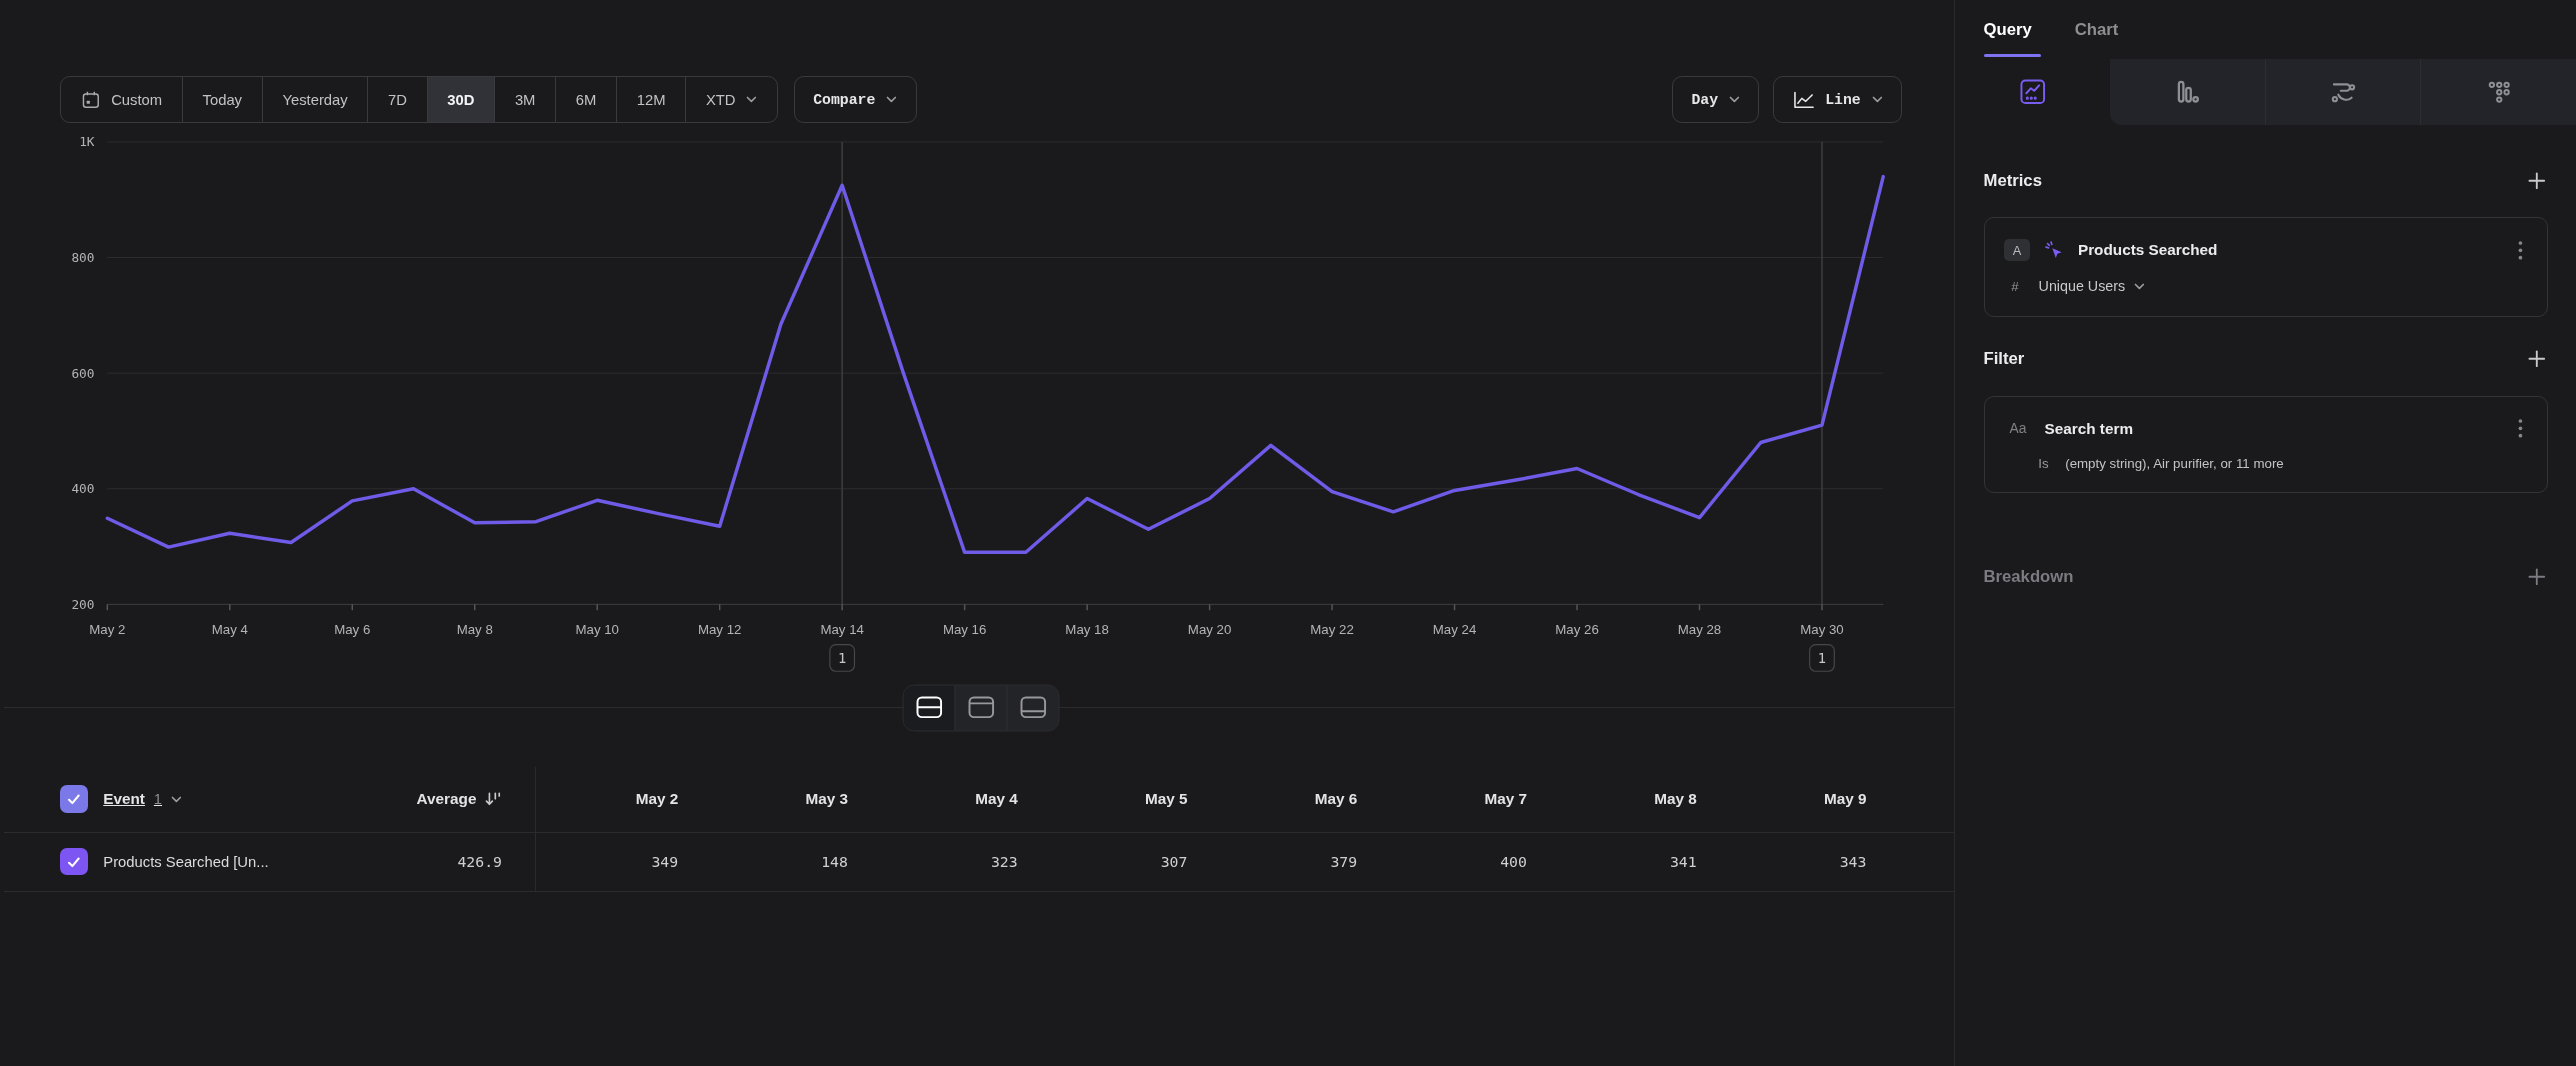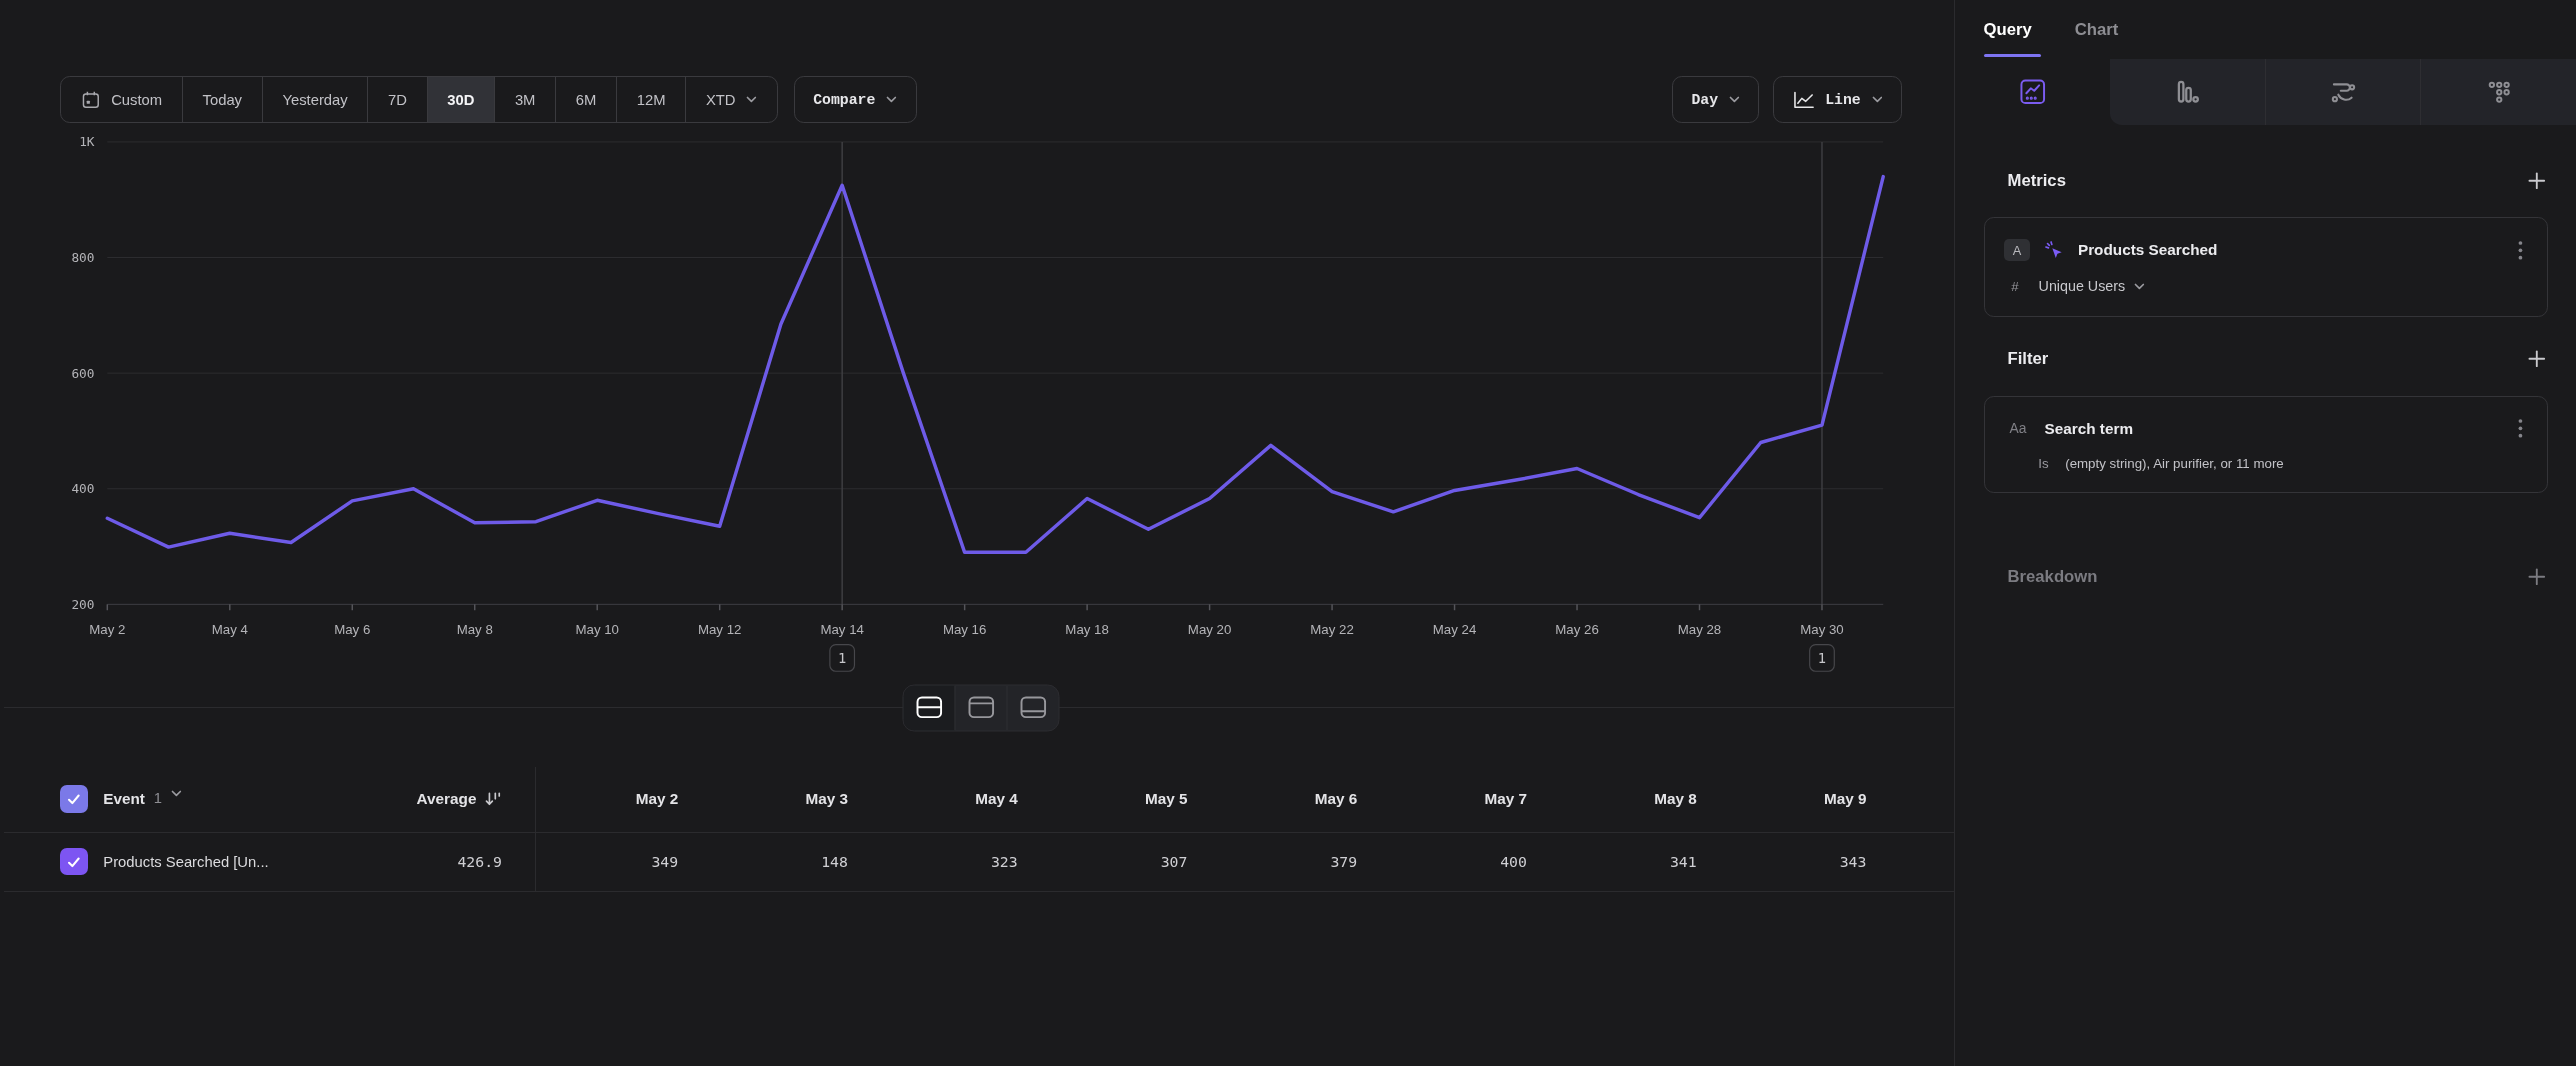--- a/index.html
+++ b/index.html
@@ -46,21 +46,21 @@
                  border-left:1px solid #2e2e32; cursor:pointer; color:#97979c; }
   .layout-cell:first-child { border-left:none; }
   .layout-cell.active { background:#1b1c1f; color:#ffffff; }
 
   
   .table { margin-top:59px; }
   .t-row { display:flex; height:58px; border-bottom:1px solid #2b2b2e; align-items:stretch; }
   .t-row.head { height:65px; }
   .t-left { width:531px; box-sizing:border-box; padding-left:56px; display:flex;
             align-items:center; gap:15.7px; }
-  .event-group { display:flex; gap:8.9px; cursor:pointer; }
+  .event-group { display:flex; align-items:center; gap:8.9px; cursor:pointer;text-decoration:underline; }
   .th { font-size:15.3px; font-weight:700; color:#e4e4e7; }
   .t-count { font-size:14.8px; color:#8e8e93; font-weight:400; }
   .t-avg { margin-left:auto; display:flex; align-items:center; gap:8.9px; padding-right:33px; }
   .t-dates { flex:1; display:grid; grid-template-columns:repeat(8,1fr); align-items:center;
              border-left:1px solid #2b2b2e; padding-right:64px; box-sizing:border-box; height:100%; }
   .t-dates > div { text-align:right; padding-right:27.6px; }
   .t-dates > div.hd { font-size:15.3px; font-weight:700; color:#e4e4e7; }
   .t-dates > div.vl { font-size:14.8px; color:#cfcfd3; font-family:"DejaVu Sans Mono",monospace; }
   .t-val { font-size:14.8px; color:#cfcfd3; }
   .t-label { font-size:14.8px; color:#dcdcdf; }
@@ -80,21 +80,21 @@
                    border-radius:2px; background:#7e74f2; }
   .typetabs { display:flex; height:66px; }
   .typetab { flex:1; display:flex; align-items:center; justify-content:center;
              background:#232429; cursor:pointer; color:#8f8f94; }
   .typetab + .typetab { border-left:1px solid #2e2e32; }
   .typetab.active { background:transparent; border-left:none; color:#7b5cf0; }
   .typetab.active + .typetab { border-left:none; border-bottom-left-radius:11.8px; }
 
   .panel-body { padding:0 28.5px; }
   .sec-head { display:flex; align-items:center; justify-content:space-between; }
-  .sec-title { font-size:16.7px; font-weight:700; color:#ececef;margin-left:24px; }
+  .sec-title { font-size:16.7px; font-weight:700; color:#ececef; }
   .plus-btn { color:#c9c9cd; cursor:pointer; display:flex; }
   .sec-metrics { margin-top:45px; }
   .sec-filter { margin-top:31.5px; }
   .sec-breakdown { margin-top:73px; }
   .sec-breakdown .sec-title { color:#7b7b81; }
   .sec-breakdown .plus-btn { color:#7b7b81; }
 
   .card { border:1px solid #343438; border-radius:9.8px; padding:19.7px 19.7px 21.6px 19.7px;
           margin-top:25.6px; cursor:pointer; }
   .card-row1 { display:flex; align-items:center; gap:12.8px; }

